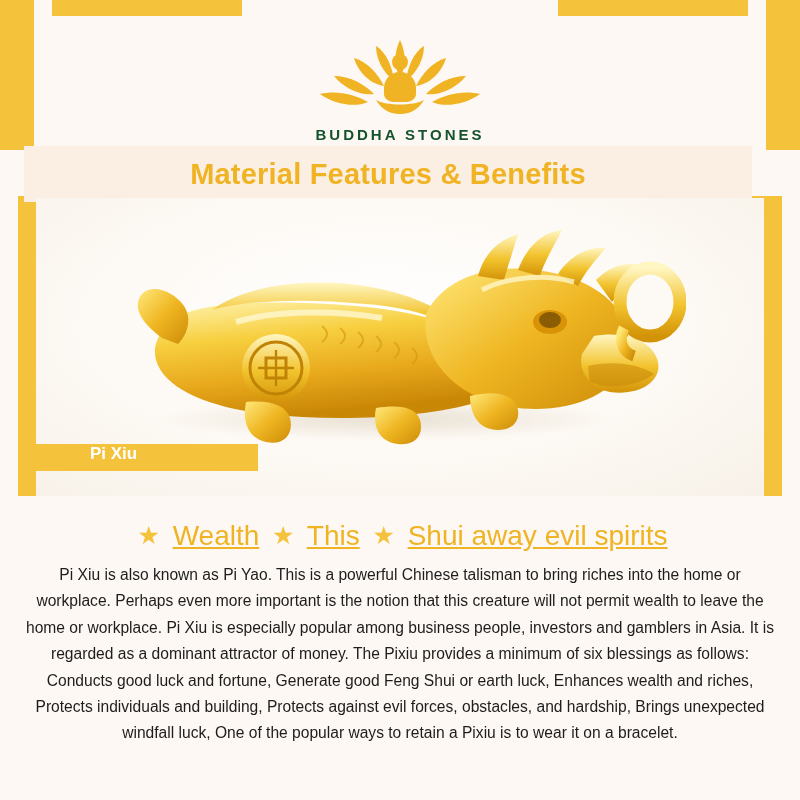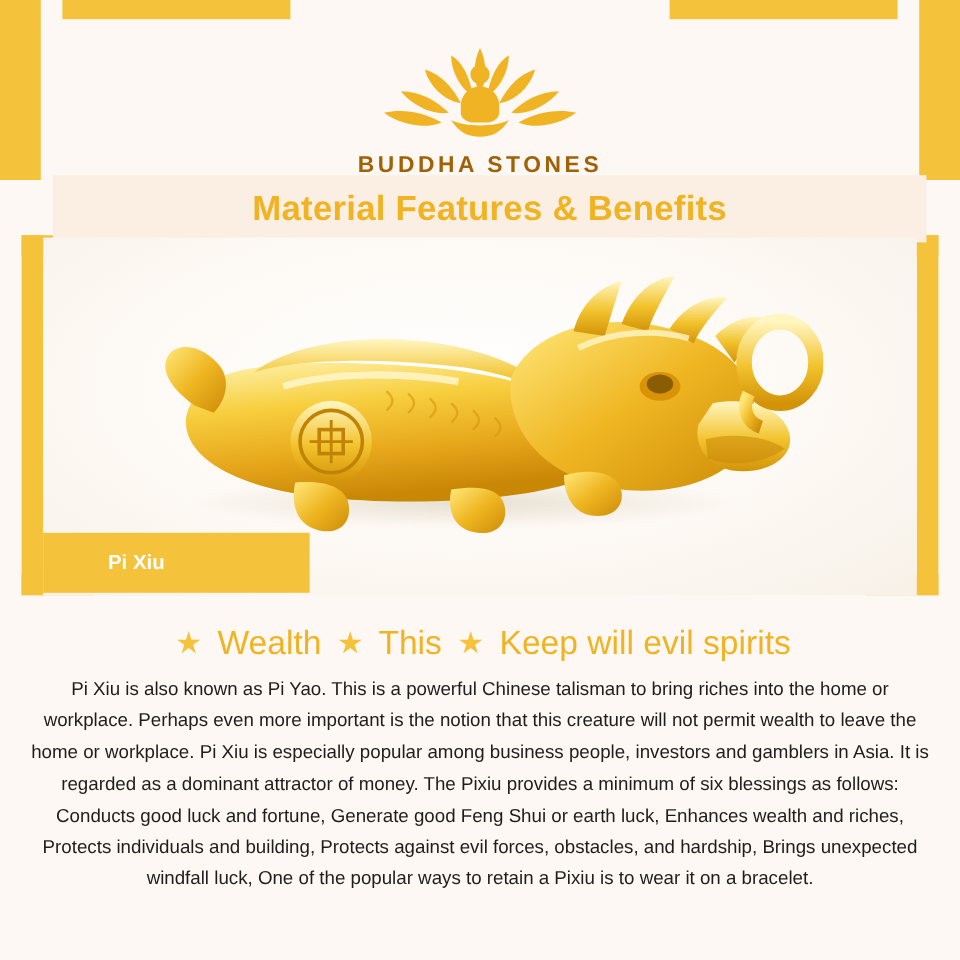--- a/index.html
+++ b/index.html
@@ -45,31 +45,31 @@
     left: 0;
     width: 800px;
     text-align: center;
   }
   .logo-mark {
     display: block;
     margin: 0 auto;
   }
   .logo-text {
     margin-top: 4px;
-    font-size: 19px;
+    font-size: 15px;
     letter-spacing: 3px;
     font-weight: bold;
-    color: #a16207;
+    color: #14532d;
   }
 
   
   .title-band {
     position: absolute;
     top: 146px;
-    left: 44px;
+    left: 24px;
     width: 728px;
     height: 56px;
     background: #fbefe4;
     display: flex;
     align-items: center;
     justify-content: center;
   }
   .title-band-inner {
     font-size: 29px;
     font-weight: bold;
@@ -103,24 +103,24 @@
     background: radial-gradient(ellipse at center, rgba(180,160,120,0.30) 0%, rgba(180,160,120,0.0) 70%);
     filter: blur(2px);
   }
 
   
   .caption-tag {
     position: absolute;
     top: 444px;
     left: 36px;
     width: 222px;
-    height: 50px;
+    height: 27px;
     background: #f5c23b;
     display: flex;
-    align-items: center;
+    align-items: flex-start;
   }
   .caption-tag span {
     margin-left: 54px;
     font-size: 17px;
     font-weight: bold;
     color: #ffffff;
   }
 
   
   .benefits {
@@ -133,21 +133,21 @@
     color: #f0b323;
     font-weight: normal;
     white-space: nowrap;
   }
   .benefits .star {
     color: #f5c23b;
     font-size: 25px;
     vertical-align: 1px;
     padding: 0 5px;
   }
-  .benefits .word { color: #f0b323; }
+  .benefits .word { color: #f0b323; text-decoration: underline; }
 
   
   .body-copy {
     position: absolute;
     top: 562px;
     left: 24px;
     width: 752px;
     font-size: 15.6px;
     line-height: 26.4px;
     color: #1d1d1d;
@@ -277,18 +277,18 @@
   <div class="caption-tag">
     <span>Pi Xiu</span>
   </div>
 
   <div class="benefits">
     <span class="star">★</span>
     <span class="word">Wealth</span>
     <span class="star">★</span>
     <span class="word">This</span>
     <span class="star">★</span>
-    <span class="word">Keep will evil spirits</span>
+    <span class="word">Shui away evil spirits</span>
   </div>
 
   <div class="body-copy">Pi Xiu is also known as Pi Yao. This is a powerful Chinese talisman to bring riches into the home or workplace. Perhaps even more important is the notion that this creature will not permit wealth to leave the home or workplace. Pi Xiu is especially popular among business people, investors and gamblers in Asia. It is regarded as a dominant attractor of money. The Pixiu provides a minimum of six blessings as follows: Conducts good luck and fortune, Generate good Feng Shui or earth luck, Enhances wealth and riches, Protects individuals and building, Protects against evil forces, obstacles, and hardship, Brings unexpected windfall luck, One of the popular ways to retain a Pixiu is to wear it on a bracelet.</div>
 
 </div>
 
 </body></html>

